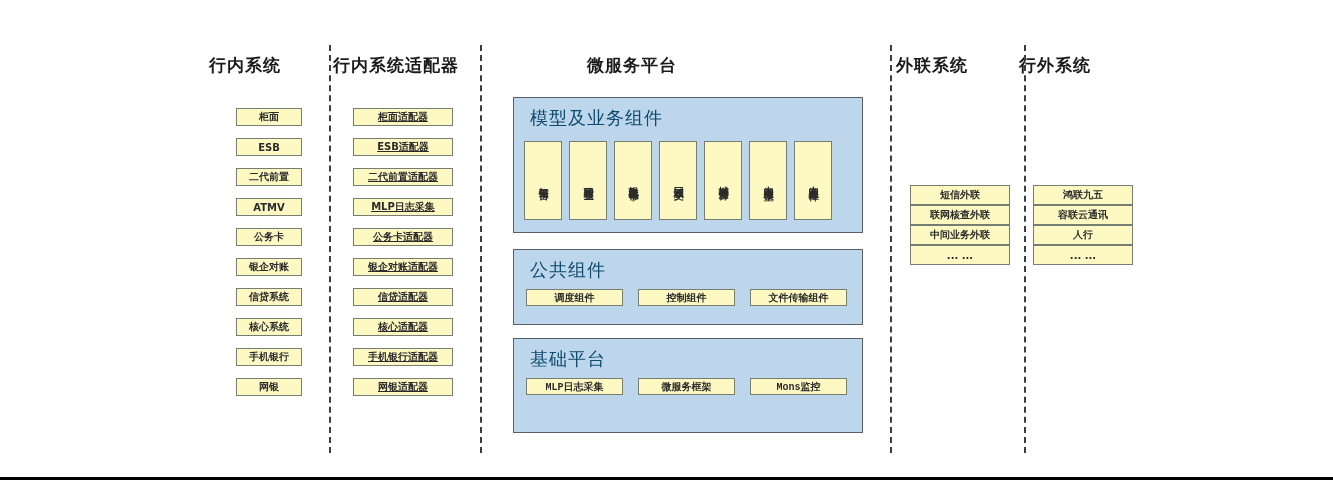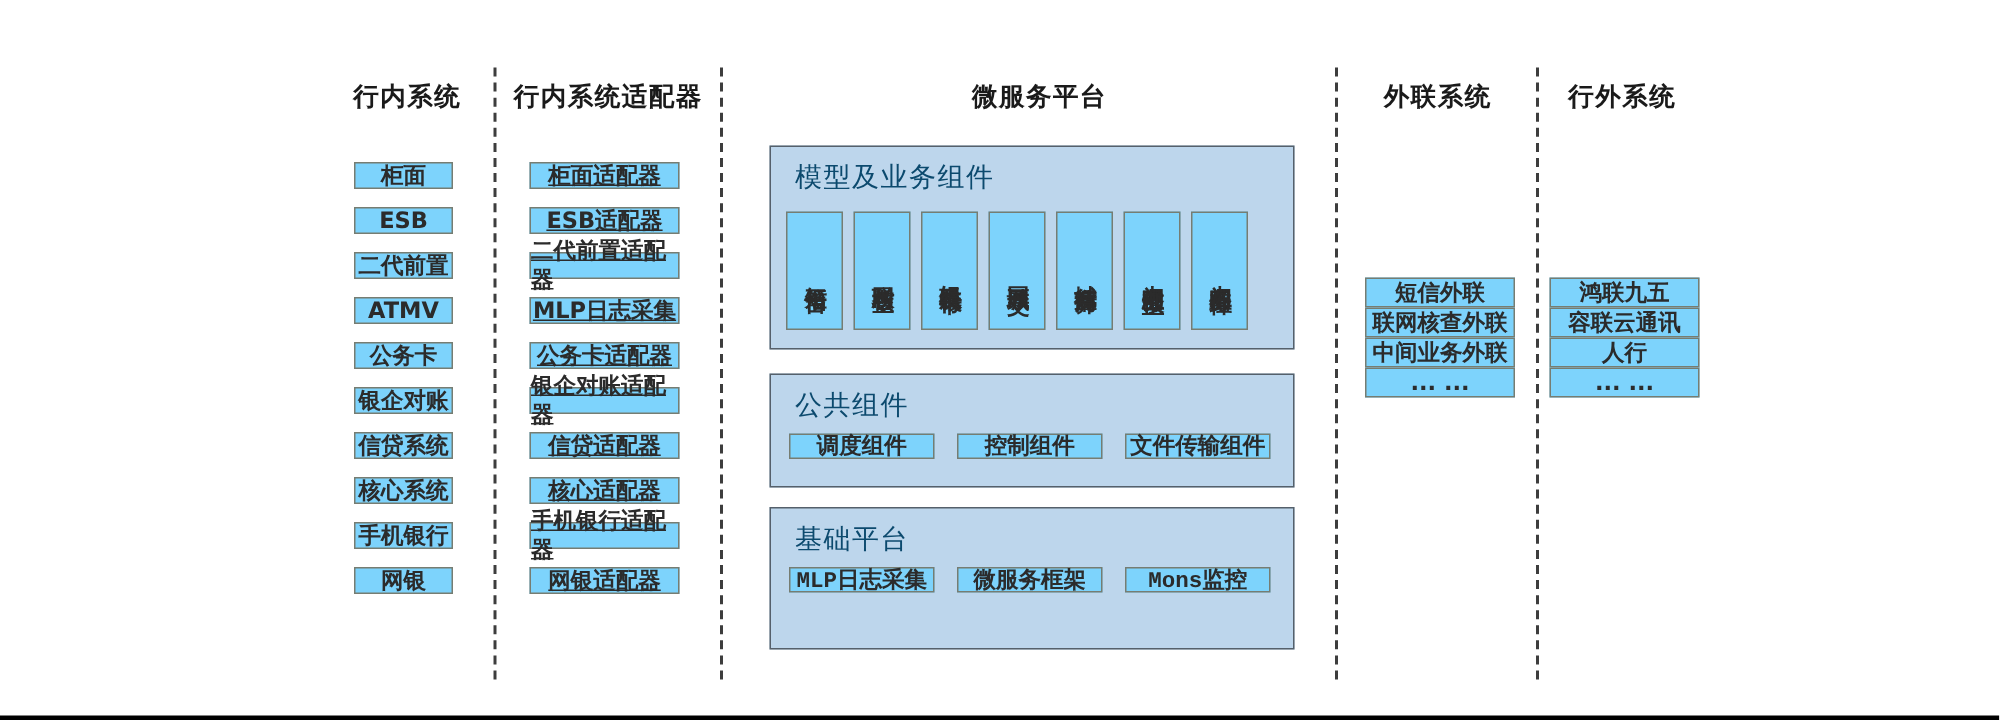--- a/index.html
+++ b/index.html
@@ -2,34 +2,34 @@
 <html><head>
 <meta charset="utf-8">
 <style>
   html,body{margin:0;padding:0;background:#fff;}
   .canvas{
     position:relative;width:1333px;height:483px;background:#ffffff;
     font-family:"DejaVu Sans",sans-serif;overflow:hidden;
   }
   .col-title{
     position:absolute;top:53px;height:24px;line-height:24px;
-    font-size:17px;font-weight:bold;color:#1a1a1a;text-align:center;
+    font-size:17px;font-weight:bold;color:#1a1a1a;text-align:left;
     letter-spacing:1px;
   }
   .sep{
     position:absolute;top:45px;height:408px;width:0;
     border-left:2px dashed #3d3d3d;
   }
   .vstack{position:absolute;display:flex;flex-direction:column;}
   .g12{gap:12px;}
   .g17{}
   .vstack > div, .hrow > div{
-    background:#7dd3fc;border:1px solid #767d72;box-sizing:border-box;
+    background:#fef9c3;border:1px solid #767d72;box-sizing:border-box;
     display:flex;align-items:center;justify-content:center;
-    font-size:15px;font-weight:bold;color:#2b2b2b;
+    font-size:10px;font-weight:bold;color:#2b2b2b;
     flex:0 0 auto;
   }
   .w66  > div{width:66px;height:18px;}
   .w100 > div{width:100px;height:18px;text-decoration:underline;}
   .w100r> div{width:100px;height:20px;}
   .panel{
     position:absolute;left:513px;width:350px;box-sizing:border-box;
     background:#bdd6ec;border:1px solid #55606b;
   }
   .panel-title{
@@ -49,21 +49,21 @@
     position:absolute;left:0;top:477px;width:1333px;height:2.5px;background:#000;
   }
 </style>
 </head>
 <body>
 
 <div class="canvas">
 
   <div class="col-title" style="left:209px;width:125px;">行内系统</div>
   <div class="col-title" style="left:333px;width:145px;">行内系统适配器</div>
-  <div class="col-title" style="left:618px;width:150px;">微服务平台</div>
+  <div class="col-title" style="left:587px;width:150px;">微服务平台</div>
   <div class="col-title" style="left:896px;width:125px;">外联系统</div>
   <div class="col-title" style="left:1019px;width:125px;">行外系统</div>
 
   <div class="sep" style="left:329px;"></div>
   <div class="sep" style="left:480px;"></div>
   <div class="sep" style="left:890px;"></div>
   <div class="sep" style="left:1024px;"></div>
 
   <div class="vstack g12 w66" style="left:236px;top:108px;">
       <div>柜面</div>

